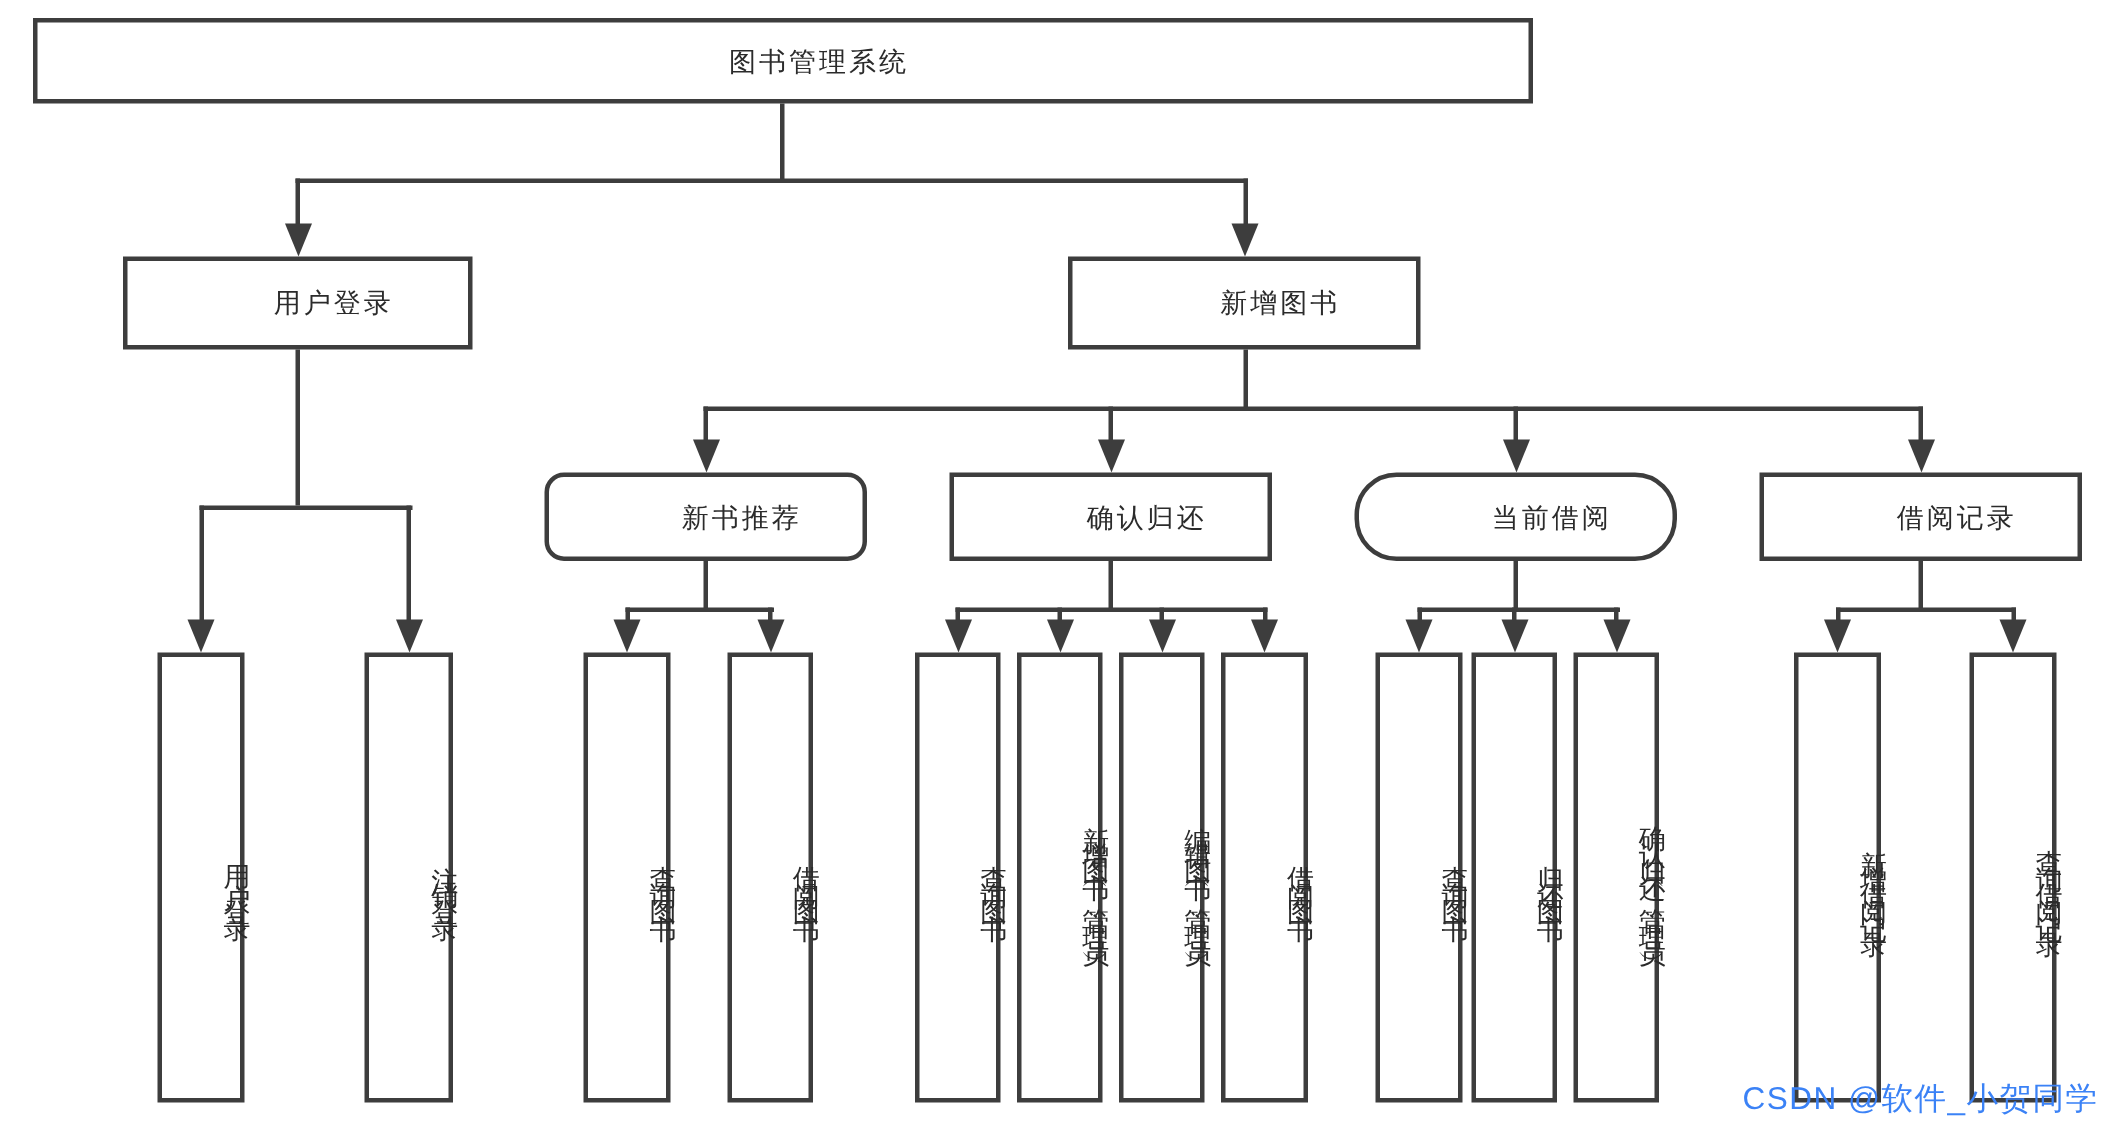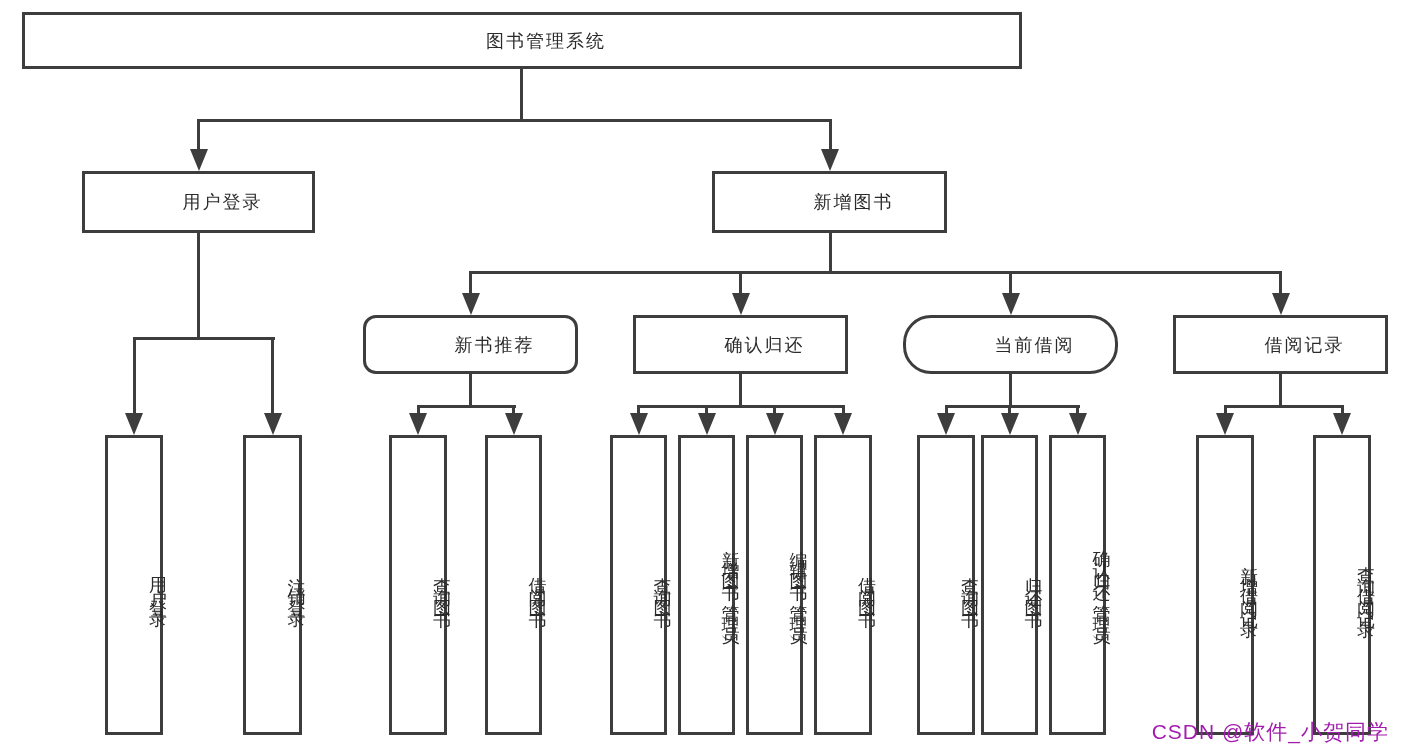--- a/index.html
+++ b/index.html
@@ -48,25 +48,25 @@
     width: 0;
     height: 0;
     border-left: 9px solid transparent;
     border-right: 9px solid transparent;
     border-top: 22px solid #3d3d3d;
   }
 
   
   .watermark {
     position: absolute;
-    right: 16px;
+    right: 6px;
     bottom: 1px;
     font-size: 21px;
     letter-spacing: 1px;
-    color: #a21caf;
+    color: #3b82f6;
     white-space: nowrap;
   }
 </style>
 </head>
 <body>
 
 <div class="canvas">
 
   <div class="node h-node" style="left:22px; top:12px; width:1000px; height:57px;">
     <span>图书管理系统</span>

